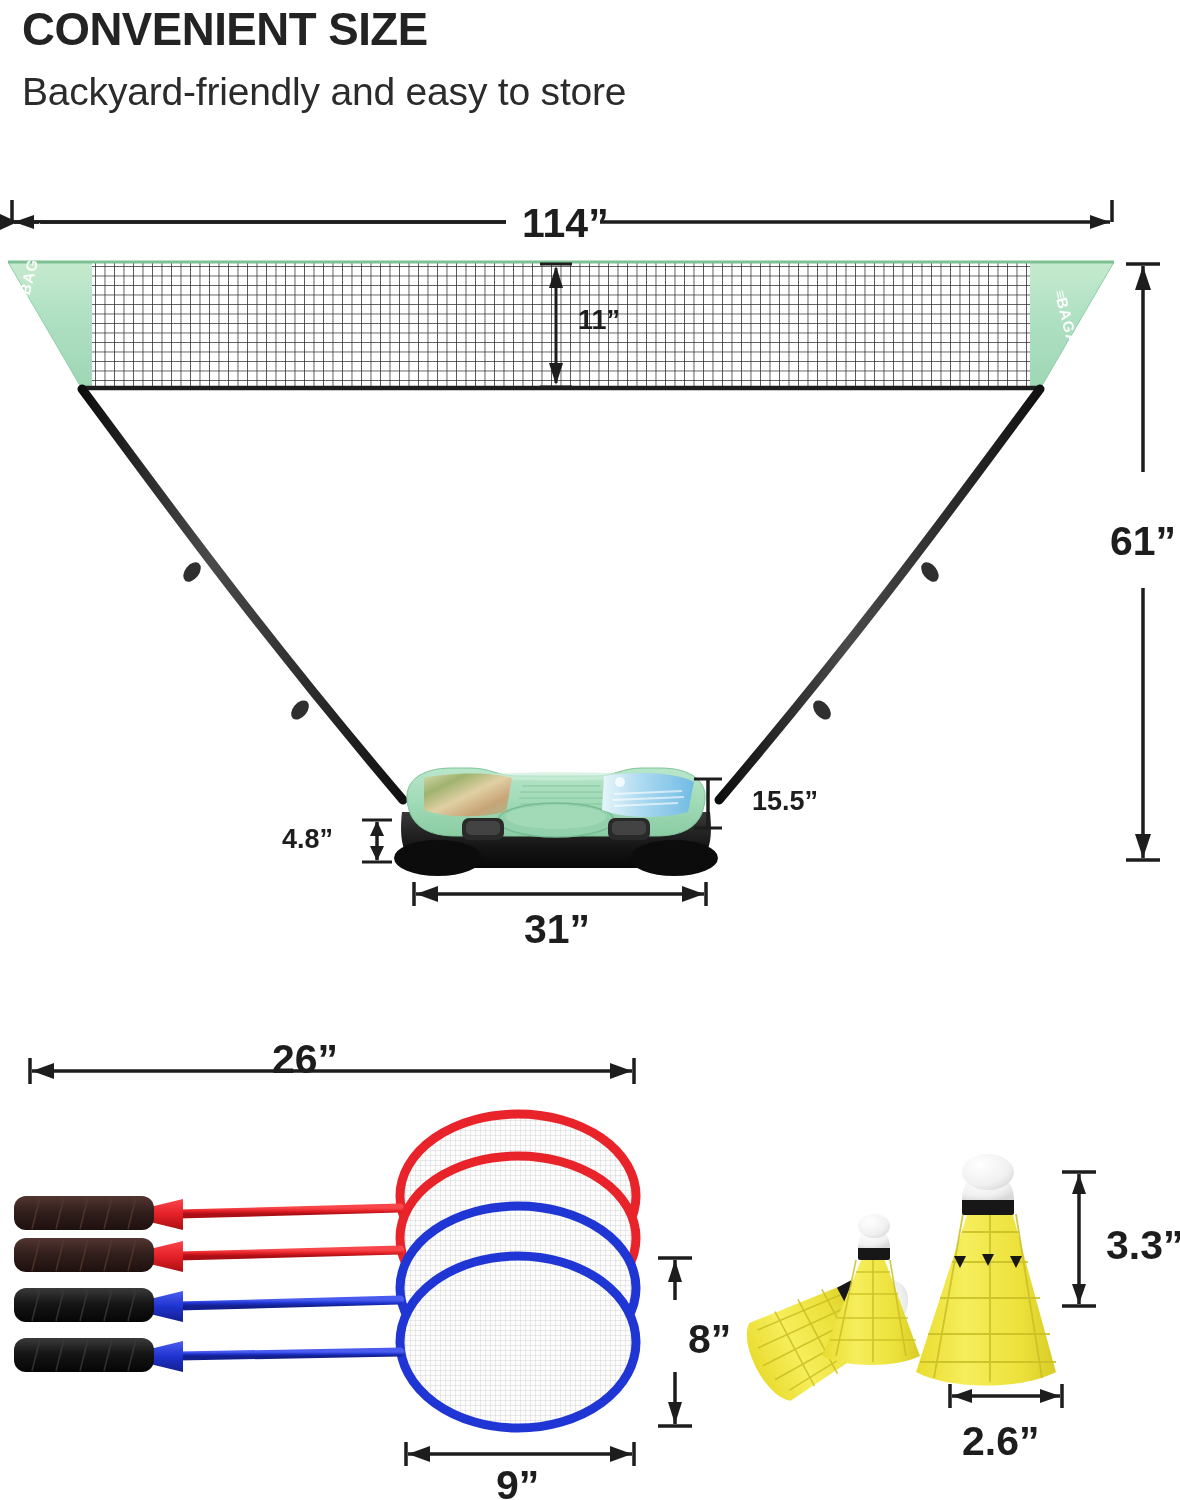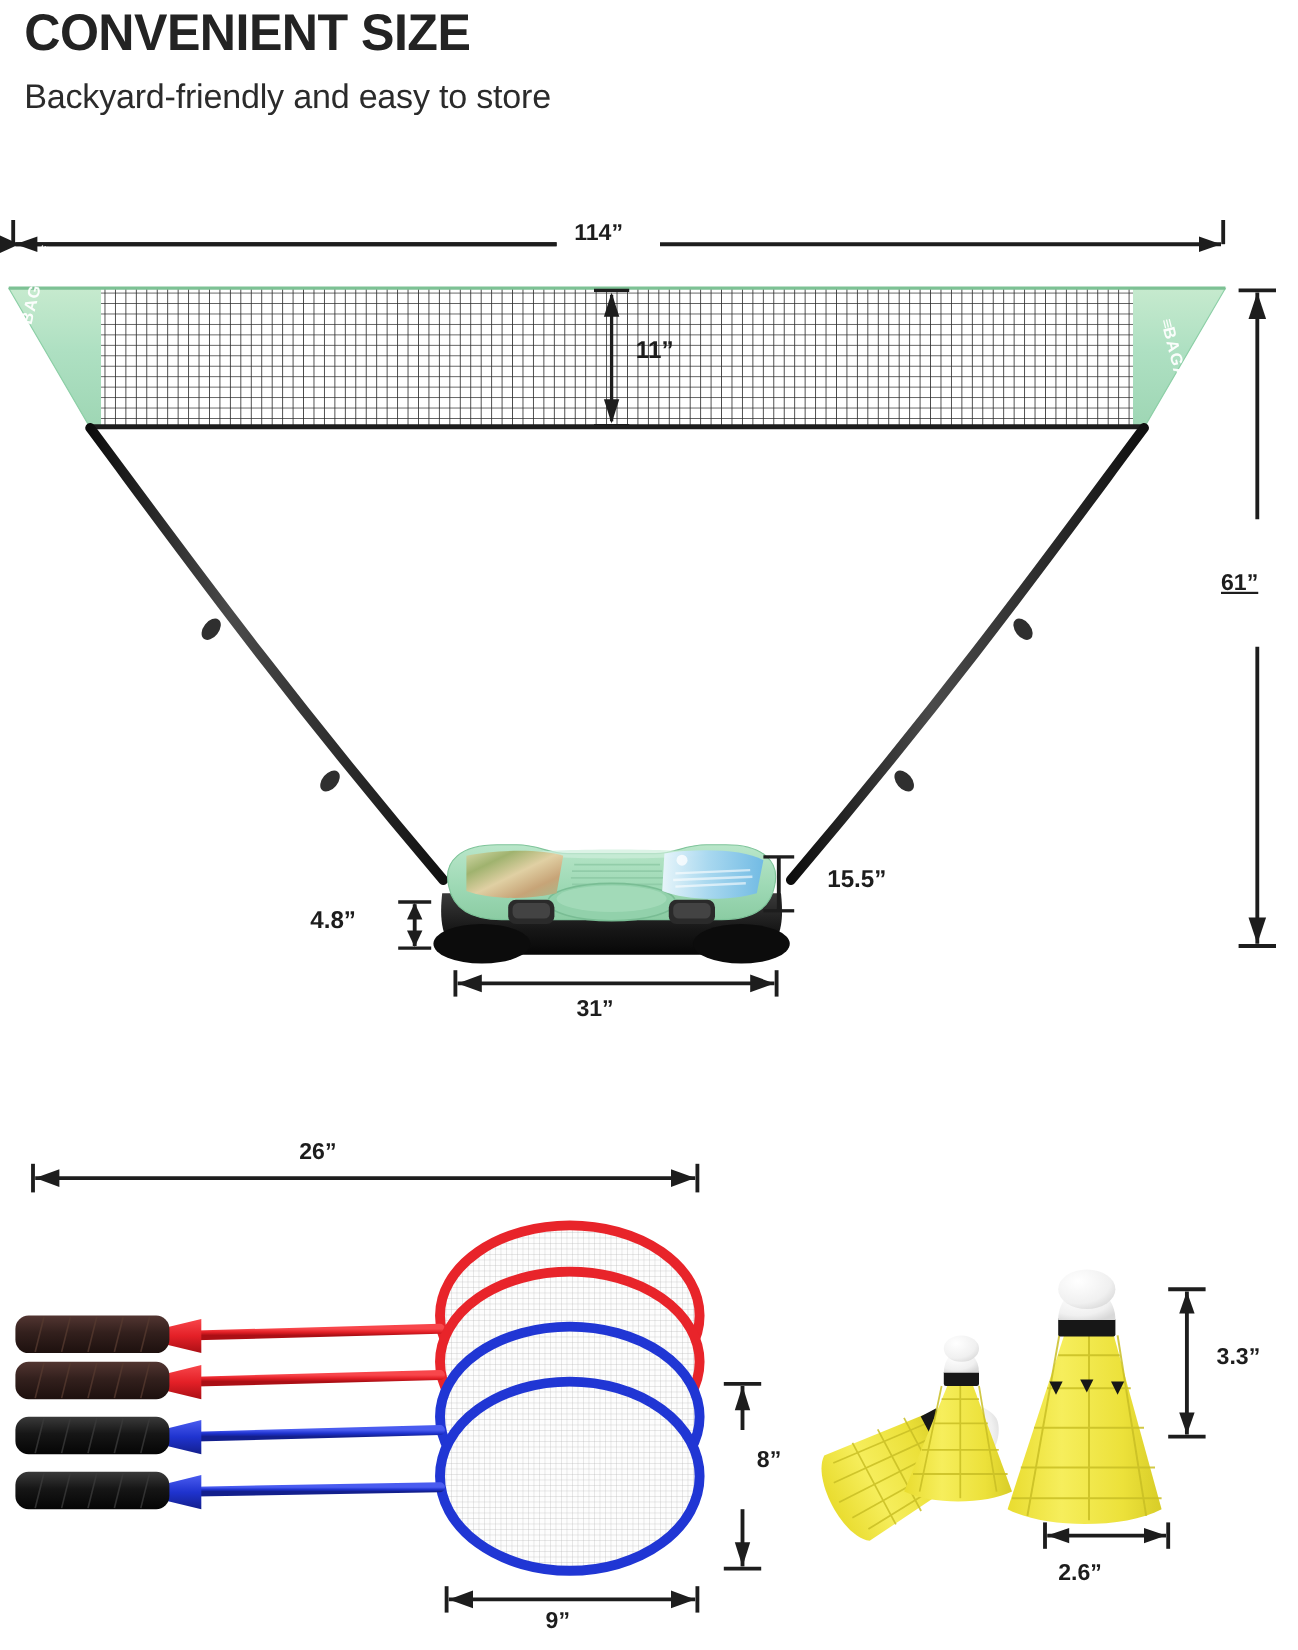--- a/index.html
+++ b/index.html
@@ -24,37 +24,37 @@
     font-weight: bold;
     letter-spacing: -0.5px;
     color: #232323;
     line-height: 1.05;
     white-space: nowrap;
     transform: scaleX(0.97);
     transform-origin: left center;
   }
   #subtitle {
     margin-top: 17px;
-    font-size: 31px;
+    font-size: 39px;
     font-weight: 400;
     color: #2b2b2b;
     letter-spacing: -0.2px;
     white-space: nowrap;
   }
 
   
   .dim {
     position: absolute;
-    font-size: 22px;
+    font-size: 27px;
     font-weight: bold;
     color: #1d1d1d;
     letter-spacing: 0px;
     white-space: nowrap;
   }
-  .dim.big { font-size: 21px; }
+  .dim.big { font-size: 41px; }
 
   
   #art {
     position: absolute;
     left: 0; top: 0;
     width: 1180px; height: 1500px;
     pointer-events: none;
   }
 
   
@@ -454,21 +454,21 @@
     <span class="bars">≡</span><span>BAGAIL</span><span class="bars">≡</span>
   </div>
   <div class="brand" id="brand-right">
     <span class="bars">≡</span><span>BAGAIL</span><span class="bars">≡</span>
   </div>
 
   <div class="dim big" style="left:522px; top:200px;">114”</div>
 
   <div class="dim" style="left:578px; top:305px;">11”</div>
 
-  <div class="dim big" style="left:1110px; top:518px;text-decoration:underline;">61”</div>
+  <div class="dim big" style="left:1110px; top:518px;">61”</div>
 
   <div class="dim" style="left:282px; top:824px;">4.8”</div>
 
   <div class="dim" style="left:752px; top:786px;">15.5”</div>
 
   <div class="dim big" style="left:524px; top:906px;">31”</div>
 
   <div class="dim big" style="left:272px; top:1036px;">26”</div>
 
   <div class="dim big" style="left:688px; top:1316px;">8”</div>

